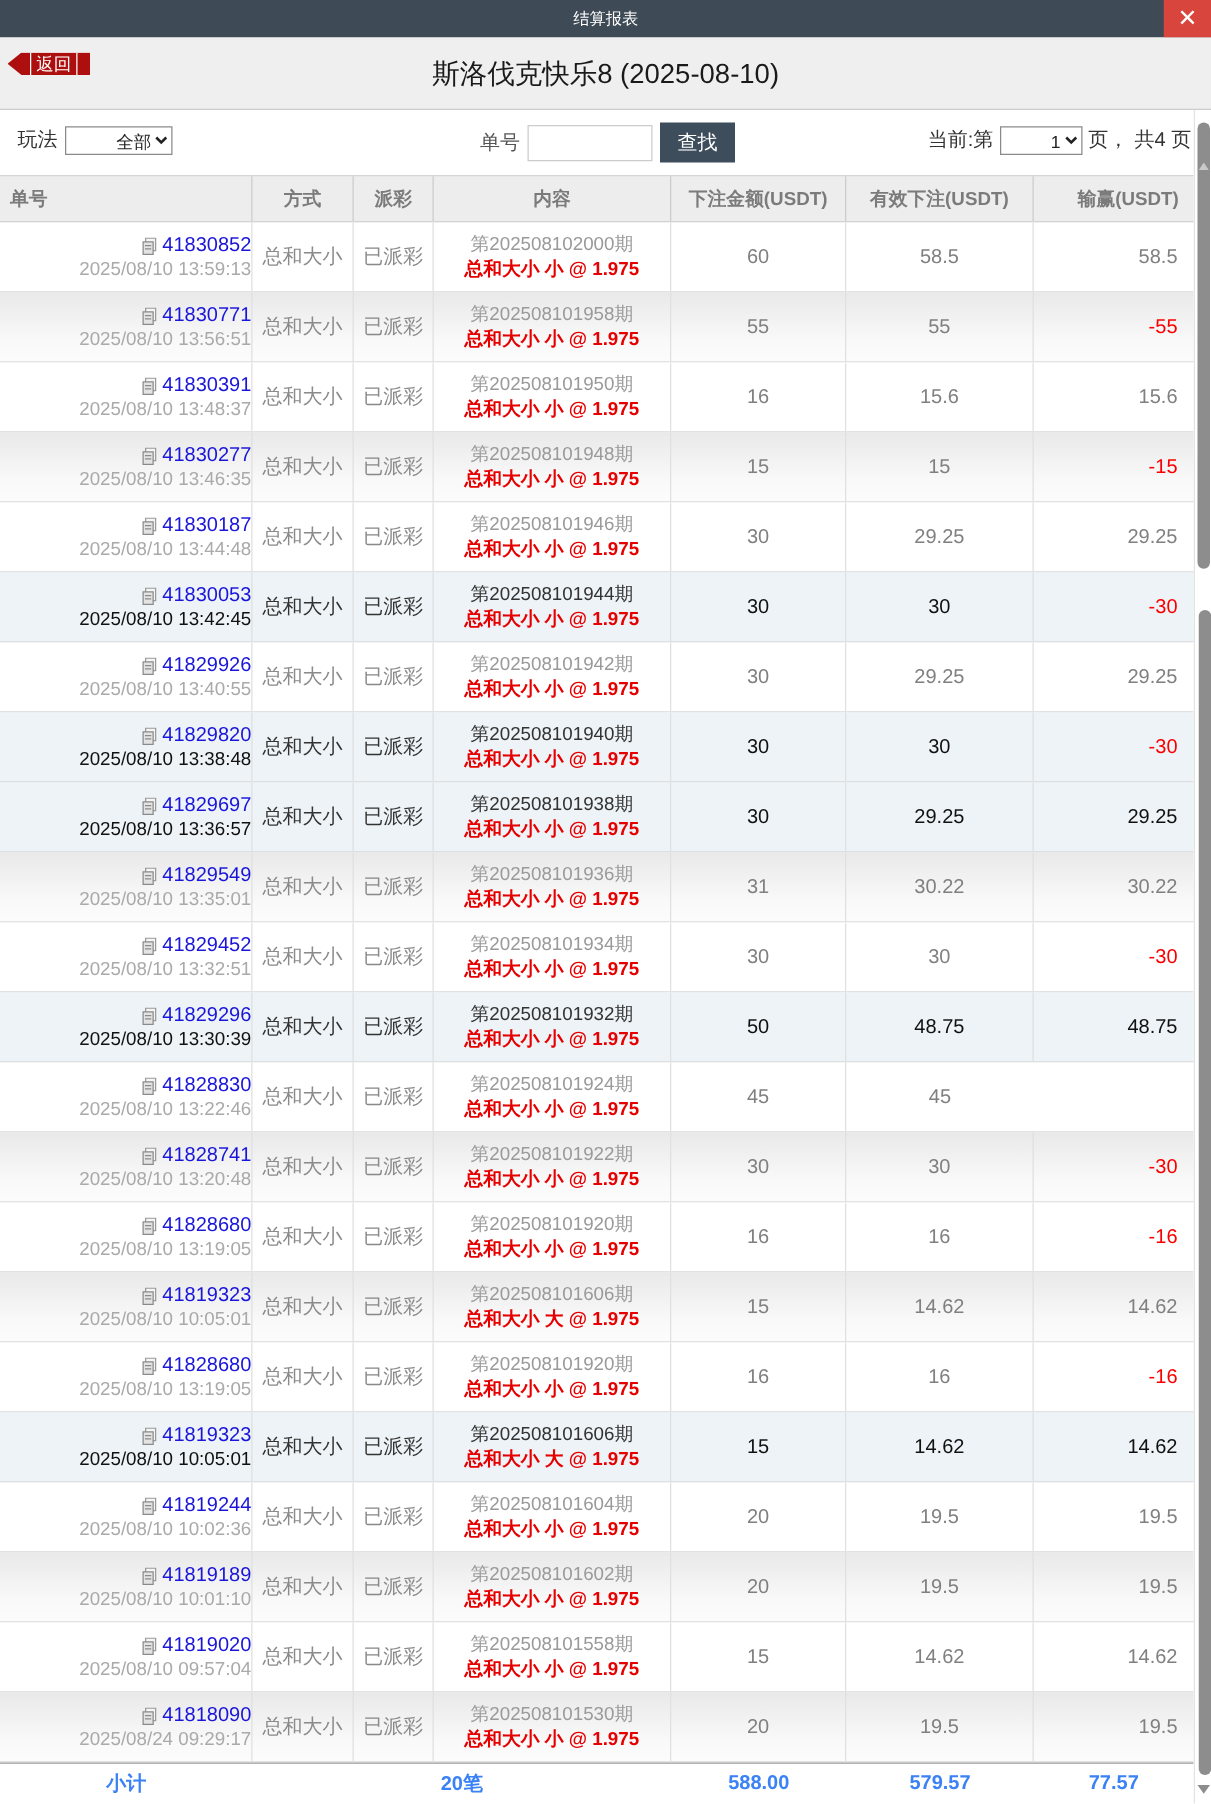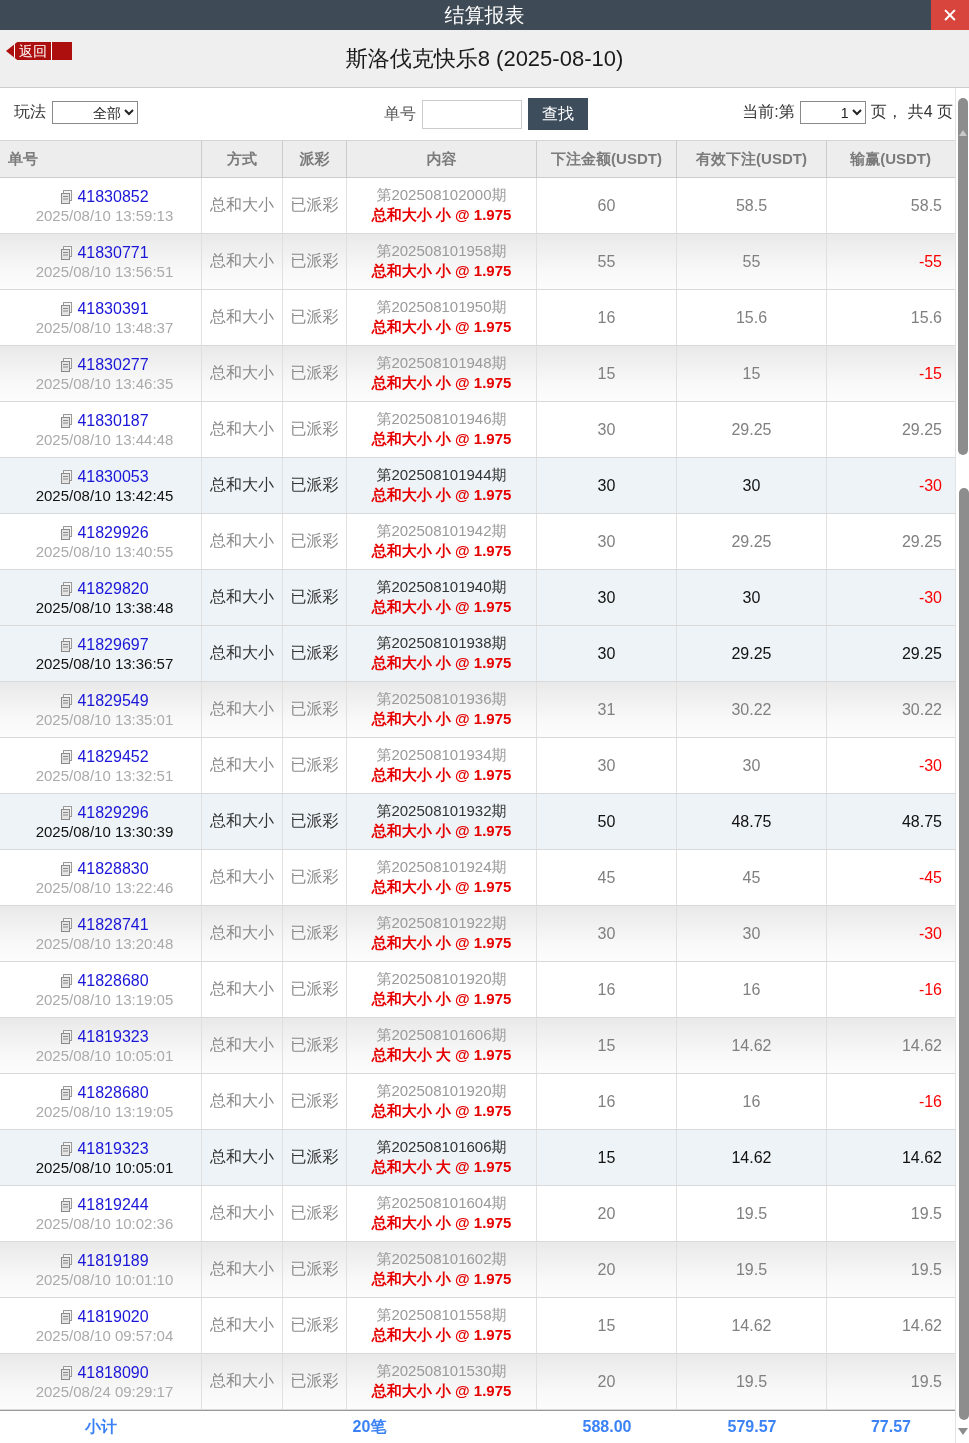--- a/index.html
+++ b/index.html
@@ -8,40 +8,40 @@
     font-family:"Liberation Sans","DejaVu Sans",sans-serif;
     background:#fff; color:#333;
   }
   #app { position:relative; width:969px; height:1443px; overflow:hidden; background:#fff; }
 
   
   .titlebar {
     position:absolute; top:0; left:0; width:969px; height:30px;
     background:#3e4a55; display:flex; align-items:center; justify-content:center;
   }
-  .titlebar-title { color:#fff; font-size:20px; }
+  .titlebar-title { color:#fff; font-size:13px; }
   .close-btn {
     position:absolute; top:0; right:0; width:38px; height:30px;
     background:#d8453c; color:#fff; font-size:19px; font-weight:bold;
     display:flex; align-items:center; justify-content:center; cursor:pointer;
     font-family:"DejaVu Sans",sans-serif;
   }
 
   
   .report-header {
     position:absolute; top:30px; left:0; width:969px; height:58px;
     background:#efefef; border-bottom:1px solid #ccc;
     display:flex; align-items:center; justify-content:center;
   }
   .report-title { font-size:22px; color:#1a1a1a; }
   .back-btn {
     position:absolute; left:6px; top:12px; width:66px; height:18px;
     background:#ad0f0f; color:#fff; cursor:pointer;
     clip-path:polygon(17% 0, 100% 0, 100% 100%, 17% 100%, 0 50%);
-    display:flex; align-items:center; 
+    display:flex; align-items:center; justify-content:center;
   }
   .back-btn span {
     border:1px solid #fff; padding:1px 4px; font-size:14px; line-height:17px; margin-left:8px;
   }
 
   
   .filter-row { position:absolute; top:88px; left:0; width:969px; height:52px; background:#fff; }
   .filter-left { position:absolute; left:14px; top:13px; display:flex; align-items:center; gap:6px; font-size:16px; color:#333; }
   .filter-center { position:absolute; left:384px; top:10px; display:flex; align-items:center; gap:6px; font-size:16px; color:#555; }
   .filter-right { position:absolute; right:16px; top:13px; display:flex; align-items:center; gap:5px; font-size:16px; color:#333; }
@@ -61,34 +61,34 @@
   .thead {
     display:grid; grid-template-columns:202px 81px 64px 190px 140px 150px 128px;
     height:38px; background:#ededed; border-top:1px solid #d5d5d5; border-bottom:1px solid #ccc;
   }
   .thead .th {
     display:flex; align-items:center; justify-content:center;
     font-size:15px; font-weight:bold; color:#7b7b7b; border-right:1px solid #ccc;
   }
   .thead .th:last-child { border-right:none; }
   .thead .th.c1 { justify-content:flex-start; padding-left:8px; }
-  .thead .th.c7 { justify-content:flex-end; padding-right:24px; }
+  .thead .th.c7 { justify-content:flex-end; padding-right:12px; }
 
   .row {
     display:grid; grid-template-columns:202px 81px 64px 190px 140px 150px 128px;
     height:56px; border-bottom:1px solid #d9d9d9; background:#fff;
   }
   .row.stripe { background:linear-gradient(180deg,#e9e9e9 0%,#f9f9f9 70%,#fcfcfc 100%); }
   .row.highlight { background:#edf3f7; }
   .cell {
     display:flex; flex-direction:column; align-items:center; justify-content:center;
     border-right:1px solid #e0e0e0; overflow:hidden;
   }
   .cell:last-child { border-right:none; }
-  .cell.c1 { align-items:center; padding-left:8px; }
+  .cell.c1 { align-items:flex-end; padding-left:8px; }
   .cell.c7 { align-items:flex-end; padding-right:13px; }
   .order-line { display:flex; align-items:center; gap:4px; }
   .order-link { color:#1a16d9; font-size:16px; text-decoration:none; cursor:pointer; }
   .order-time { font-size:15px; color:#aaa; margin-top:1px; }
   .method-text,.payout-text { font-size:16px; color:#8a8a8a; }
   .period-text { font-size:15px; color:#9a9a9a; }
   .bet-text { font-size:15px; color:#e60000; font-weight:bold; margin-top:1px; }
   .num-text { font-size:16px; color:#808080; }
   .num-text.neg { color:#fa0000; }
   .row.highlight .order-time,
@@ -594,23 +594,20 @@
           <div class="cell">
             <div class="period-text">第202508101924期</div>
             <div class="bet-text">总和大小 小 @ 1.975</div>
           </div>
           <div class="cell">
             <span class="num-text">45</span>
           </div>
           <div class="cell">
             <span class="num-text">45</span>
           </div>
-          <div class="cell c7">
-            <span class="num-text neg">-45</span>
-          </div>
         </div>
         <div class="row stripe">
           <div class="cell c1">
             <div class="order-line">
               <span class="doc-icon"><svg width="13" height="14" viewBox="0 0 13 14">
                   <rect x="3.5" y="0.5" width="8" height="10" fill="#f5f5f5" stroke="#9a9a9a"></rect>
                   <rect x="1.5" y="3.5" width="8" height="10" fill="#e3e3e3" stroke="#8a8a8a"></rect>
                   <line x1="3" y1="6.5" x2="8" y2="6.5" stroke="#8a8a8a"></line>
                   <line x1="3" y1="9" x2="8" y2="9" stroke="#8a8a8a"></line>
                 </svg></span>

